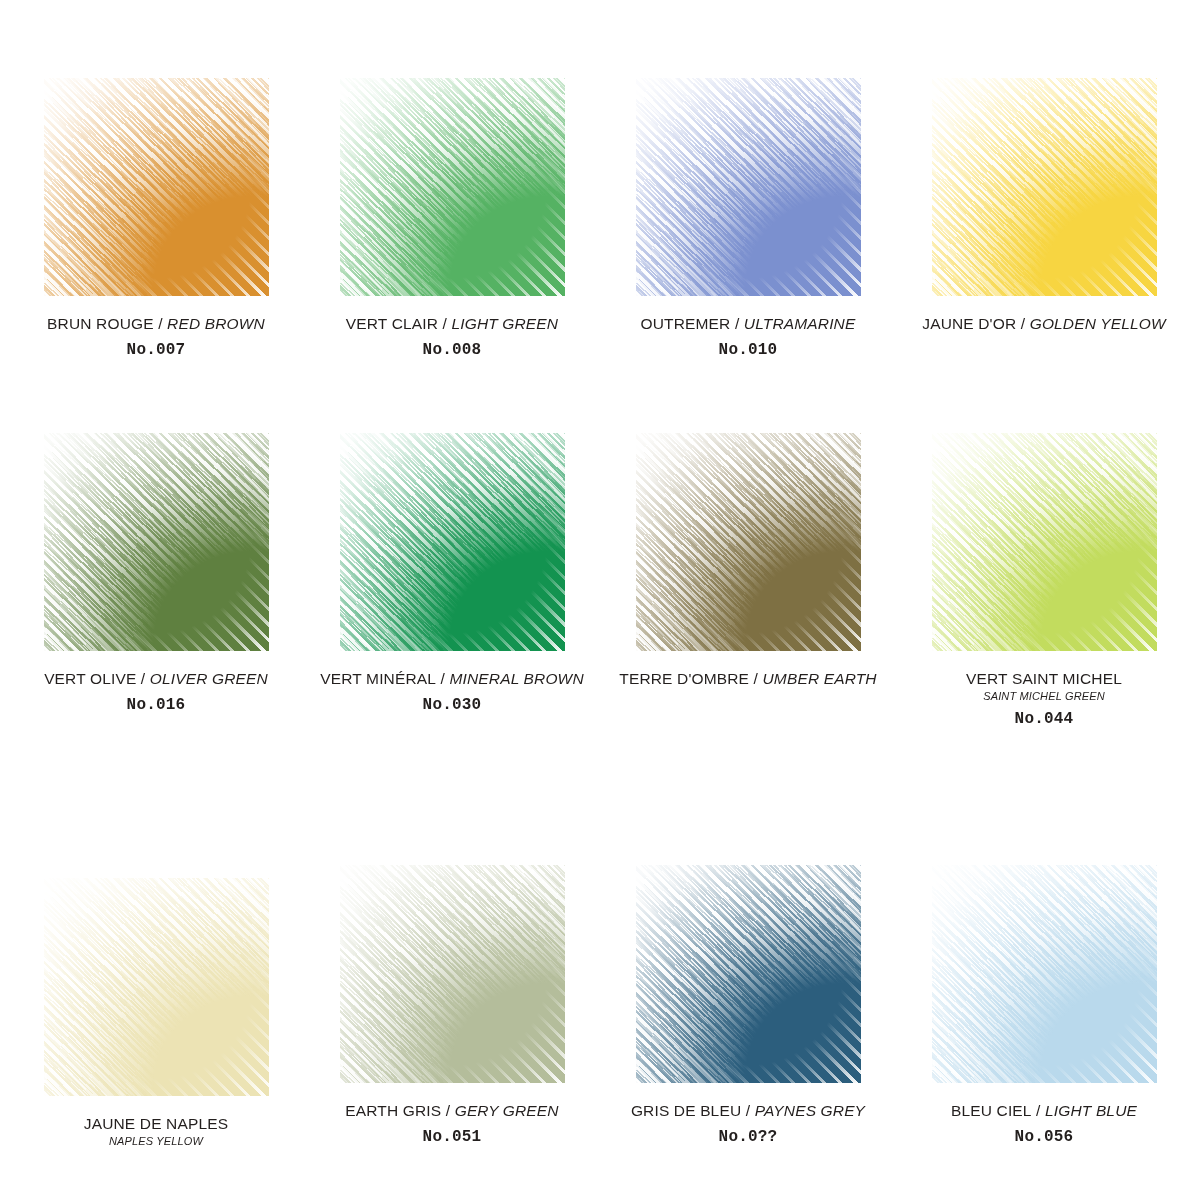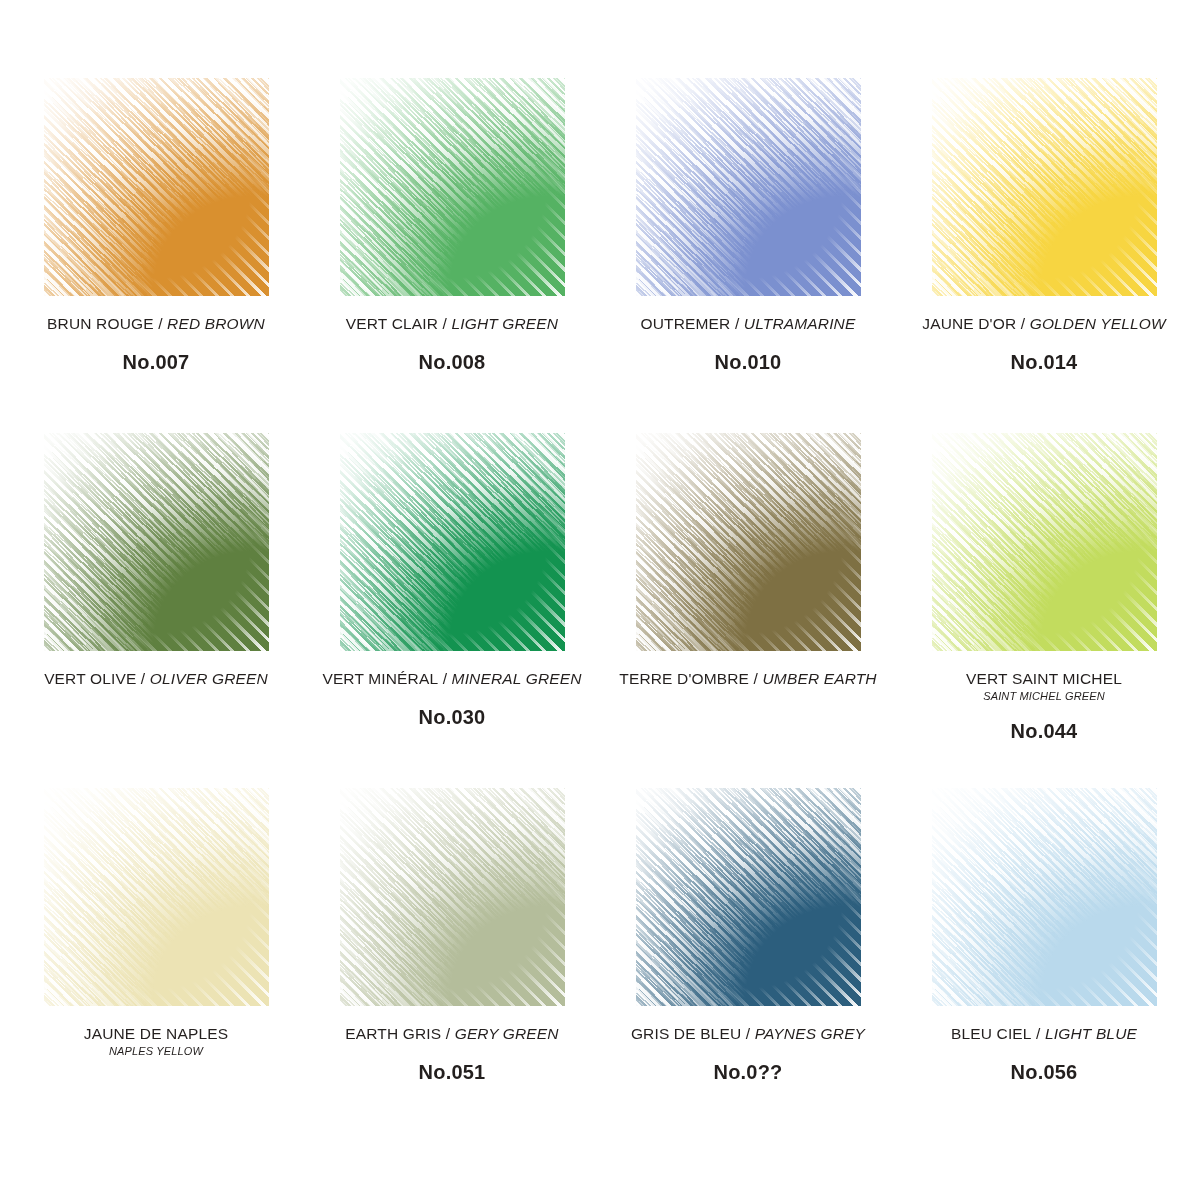--- a/index.html
+++ b/index.html
@@ -24,21 +24,21 @@
     display: flex;
     flex-direction: column;
   }
 
   .swatch-row {
     display: flex;
     flex-direction: row;
     height: 355px;
     flex: 0 0 auto;
   }
-  .swatch-row:last-child { height: 360px; }
+  .swatch-row:last-child { height: 360px; align-items: flex-end; }
 
   .swatch-cell {
     width: 296px;
     display: flex;
     flex-direction: column;
     align-items: center;
     flex: 0 0 auto;
   }
 
   
@@ -154,24 +154,25 @@
     font-weight: 500;
   }
   .cap-en-line {
     font-size: 11px;
     font-style: italic;
     font-weight: 500;
     letter-spacing: .15px;
     white-space: nowrap;
   }
   .cap-no {
-    font-size: 20px;
+    font-size: 16px;
     font-weight: bold;
     letter-spacing: .2px;
-    margin-top: 15px;
+    margin-top: 6px;
+    font-family: Liberation Mono, monospace;
   }
 </style>
 </head>
 <body>
 
 <div class="sheet">
   <div class="swatch-row" id="row-0">
       <div class="swatch-cell">
         <div class="scribble-wrap">
           <div class="scribble" style="--c: #d9902f;">
@@ -226,53 +227,53 @@
             <div class="core"></div>
             <div class="hatch h1"></div>
             <div class="hatch h2"></div>
             <div class="hatch h3"></div>
             <div class="hatch h4"></div>
             <div class="edge"></div>
           </div>
         </div>
         <div class="caption">
           <div class="cap-names"><span class="cap-fr">JAUNE D'OR</span> <span class="cap-sep">/</span> <span class="cap-en">GOLDEN YELLOW</span></div>
-          <div class="cap-no">No.014</div>
         </div>
       </div>
     </div>
   <div class="swatch-row" id="row-1">
       <div class="swatch-cell">
         <div class="scribble-wrap">
           <div class="scribble" style="--c: #5f8040;">
             <div class="core"></div>
             <div class="hatch h1"></div>
             <div class="hatch h2"></div>
             <div class="hatch h3"></div>
             <div class="hatch h4"></div>
             <div class="edge"></div>
           </div>
         </div>
         <div class="caption">
           <div class="cap-names"><span class="cap-fr">VERT OLIVE</span> <span class="cap-sep">/</span> <span class="cap-en">OLIVER GREEN</span></div>
+          <div class="cap-no">No.016</div>
         </div>
       </div>
       <div class="swatch-cell">
         <div class="scribble-wrap">
           <div class="scribble" style="--c: #139350;">
             <div class="core"></div>
             <div class="hatch h1"></div>
             <div class="hatch h2"></div>
             <div class="hatch h3"></div>
             <div class="hatch h4"></div>
             <div class="edge"></div>
           </div>
         </div>
         <div class="caption">
-          <div class="cap-names"><span class="cap-fr">VERT MINÉRAL</span> <span class="cap-sep">/</span> <span class="cap-en">MINERAL GREEN</span></div>
+          <div class="cap-names"><span class="cap-fr">VERT MINÉRAL</span> <span class="cap-sep">/</span> <span class="cap-en">MINERAL BROWN</span></div>
           <div class="cap-no">No.030</div>
         </div>
       </div>
       <div class="swatch-cell">
         <div class="scribble-wrap">
           <div class="scribble" style="--c: #7e7043;">
             <div class="core"></div>
             <div class="hatch h1"></div>
             <div class="hatch h2"></div>
             <div class="hatch h3"></div>

